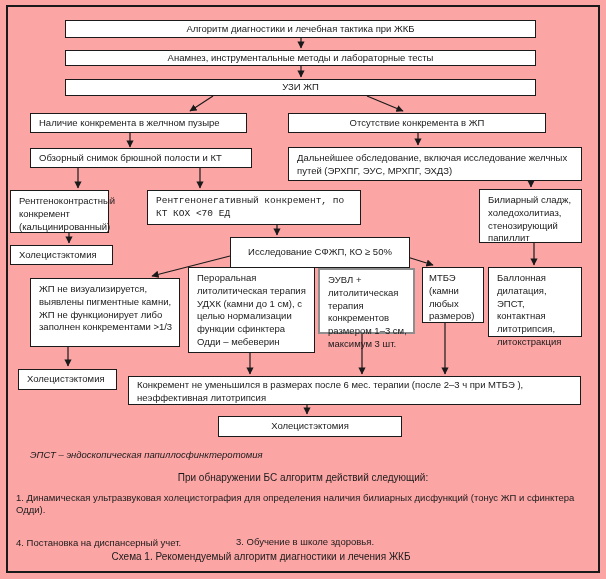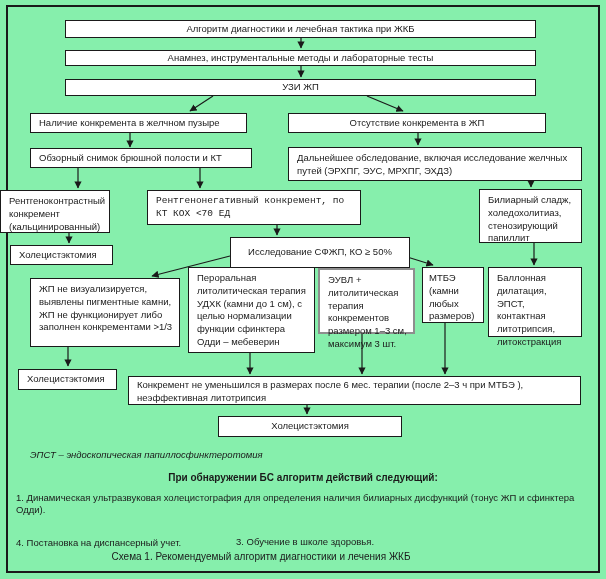--- a/index.html
+++ b/index.html
@@ -1,38 +1,38 @@
 <!DOCTYPE html>
 <html><head>
 <meta charset="utf-8">
 <style>
   html,body{margin:0;padding:0;background:#ffffff;}
   #canvas{
-    position:relative;width:606px;height:579px;background:#86efac;
+    position:relative;width:606px;height:579px;background:#fca5a5;
     font-family:"Liberation Sans", sans-serif;color:#1a1a1a;overflow:hidden;
   }
   #frame{
     position:absolute;left:6px;top:5px;width:590px;height:564px;
     border:2px solid #1a1a1a;background:transparent;
   }
   .box{
     position:absolute;border:1px solid #1a1a1a;background:#fff;
     font-size:9.5px;line-height:12.8px;box-sizing:border-box;z-index:2;
   }
   .c{display:flex;align-items:center;justify-content:center;text-align:center;}
   .l{display:flex;align-items:center;padding-left:8px;padding-right:4px;}
   .p{padding:4px 6px 2px 8px;}
   .eswl{border:2.5px solid #8e8e8e;}
   #connectors{position:absolute;left:0;top:0;z-index:1;}
   .note-italic{
     position:absolute;left:30px;top:449px;font-style:italic;font-size:9.5px;
   }
   .note-bold{
     position:absolute;left:0;top:472px;width:606px;text-align:center;
-    font-weight:bold;font-size:10px;
+    font-weight:normal;font-size:10px;
   }
   .bs-item{position:absolute;left:16px;width:578px;font-size:9.5px;line-height:12px;}
   .caption{
     position:absolute;left:0;top:551px;width:522px;text-align:center;font-size:10px;
   }
 </style>
 </head>
 <body>
 
 <div id="canvas">
@@ -72,21 +72,21 @@
   <div class="box c" style="left:65px;top:20px;width:471px;height:18px;">Алгоритм диагностики и лечебная тактика при ЖКБ</div>
   <div class="box c" style="left:65px;top:50px;width:471px;height:16px;">Анамнез, инструментальные методы и лабораторные тесты</div>
   <div class="box c" style="left:65px;top:79px;width:471px;height:17px;">УЗИ ЖП</div>
 
   <div class="box l" style="left:30px;top:113px;width:217px;height:20px;">Наличие конкремента в желчном пузыре</div>
   <div class="box c" style="left:288px;top:113px;width:258px;height:20px;">Отсутствие конкремента в ЖП</div>
 
   <div class="box l" style="left:30px;top:148px;width:222px;height:20px;">Обзорный снимок брюшной полости и КТ</div>
   <div class="box p" style="left:288px;top:147px;width:294px;height:34px;">Дальнейшее обследование, включая исследование желчных путей (ЭРХПГ, ЭУС, МРХПГ, ЭХДЗ)</div>
 
-  <div class="box p" style="left:0;top:190px;width:110px;height:43px;">Рентгеноконтрастный конкремент (кальцинированный)</div>
+  <div class="box p" style="left:10px;top:190px;width:99px;height:43px;">Рентгеноконтрастный конкремент (кальцинированный)</div>
   <div class="box l" style="left:10px;top:245px;width:103px;height:20px;">Холецистэктомия</div>
   <div class="box p" style="left:147px;top:190px;width:214px;height:35px;font-family:Liberation Mono, monospace;">Рентгенонегативный конкремент, по КТ КОХ &lt;70 ЕД</div>
   <div class="box p" style="left:479px;top:189px;width:103px;height:54px;">Билиарный сладж, холедохолитиаз, стенозирующий папиллит</div>
 
   <div class="box c" style="left:230px;top:237px;width:180px;height:31px;">Исследование СФЖП, КО ≥ 50%</div>
 
   <div class="box p" style="left:30px;top:278px;width:150px;height:69px;">ЖП не визуализируется, выявлены пигментные камни, ЖП не функционирует либо заполнен конкрементами &gt;1/3</div>
   <div class="box p" style="left:188px;top:267px;width:127px;height:86px;">Пероральная литолитическая терапия УДХК (камни до 1 см), с целью нормализации функции сфинктера Одди – мебеверин</div>
   <div class="box p eswl" style="left:318px;top:268px;width:97px;height:66px;">ЭУВЛ + литолити­ческая терапия конкрементов размером 1–3 см, максимум 3 шт.</div>
   <div class="box p" style="left:422px;top:267px;width:62px;height:56px;padding-left:6px;">МТБЭ (камни любых размеров)</div>

